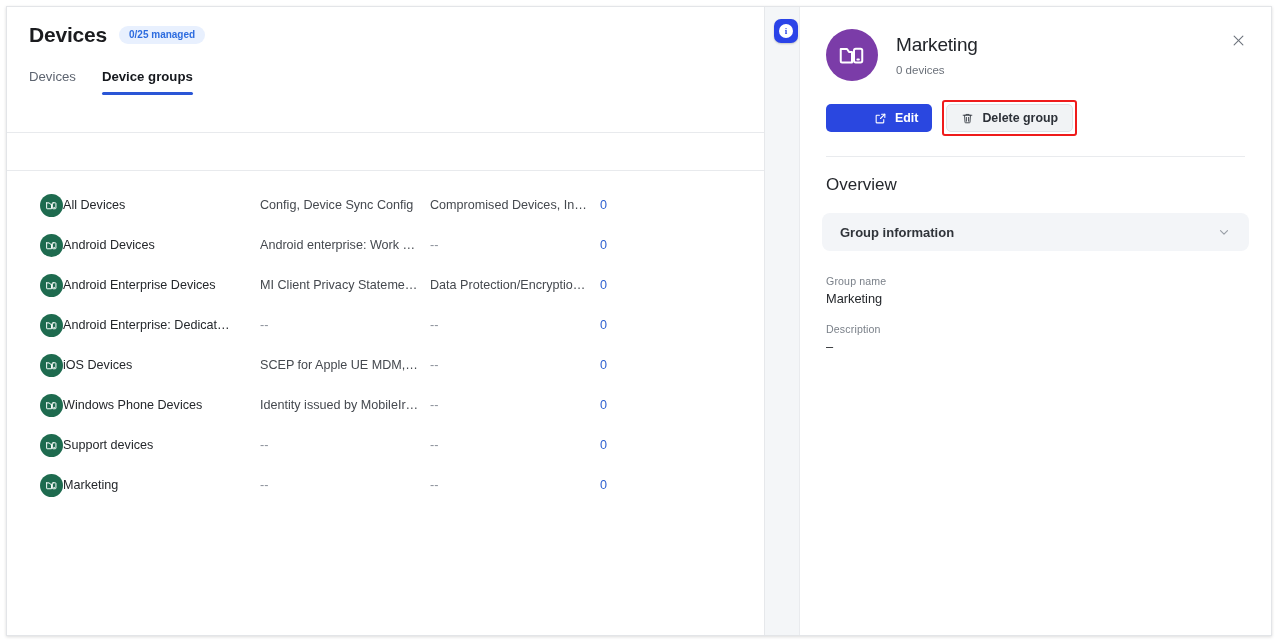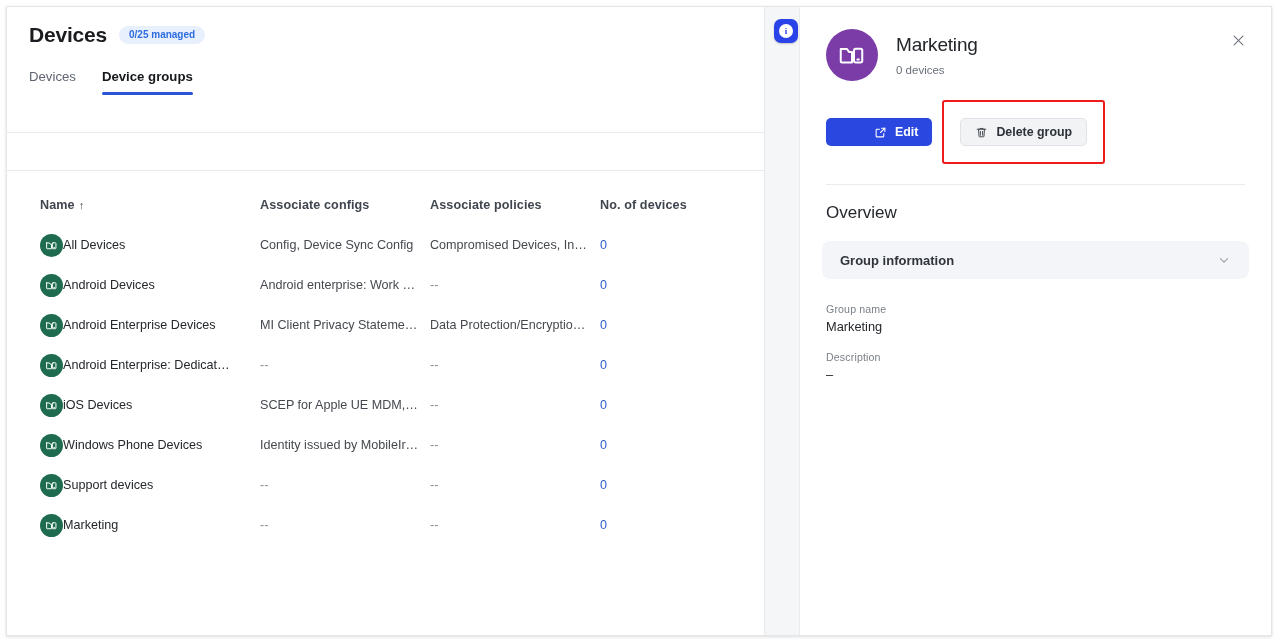--- a/index.html
+++ b/index.html
@@ -134,21 +134,21 @@
   .btn{
     display:flex;align-items:center;gap:8px;height:28px;padding:0 14px;
     border-radius:5px;font-size:12.4px;font-weight:600;cursor:pointer;
     box-sizing:border-box;
   }
   .btn-primary{background:#2a47e0;color:#fff;padding-left:48px;}
   .btn-ghost{
     background:#f1f3f5;color:#2d3138;border:1px solid #dfe2e6;
   }
   .hl-box{
-    border:2px solid #ef1b1b;border-radius:3px;padding:16px;display:inline-block;text-align:right;
+    border:2px solid #ef1b1b;border-radius:3px;padding:2px;display:inline-block;text-align:right;
   }
   .dr-rule{
     margin:20px 26px 0 26px;height:1px;background:#e9ebee;
   }
   .ov-title{
     margin:18px 26px 0 26px;font-size:17px;color:#24272c;font-weight:400;
   }
   .accordion{
     margin:18px 22px 0 22px;background:#f3f5f8;border-radius:8px;height:38px;
     display:flex;align-items:center;justify-content:space-between;
@@ -180,28 +180,20 @@
 
     <div class="tabs">
       <div class="tab">Devices</div>
       <div class="tab active">Device groups</div>
     </div>
     <div class="tabs-rule"></div>
     <div class="toolbar-strip"></div>
     <div class="toolbar-rule"></div>
 
     <div class="table">
-      <div class="thead">
-        <div class="th c-name">
-          <span>Name</span><span class="sortarrow">↑</span>
-        </div>
-        <div class="th c-cfg">Associate configs</div>
-        <div class="th c-pol">Associate policies</div>
-        <div class="th c-num">No. of devices</div>
-      </div>
       <div id="rows">
             <div class="trow">
               <div class="name-cell">
                 <span class="gicon">
                   <svg width="13" height="13" viewBox="0 0 24 24" fill="none" stroke="#ffffff" stroke-width="1.8" stroke-linecap="round" stroke-linejoin="round">
                     <path d="M3 7.2V17a1 1 0 0 0 1 1h8V9.5H9.6L8 7.2H3z"></path>
                     <rect x="13.6" y="7" width="6.6" height="11" rx="1.4"></rect>
                     <line x1="16.3" y1="15.6" x2="17.5" y2="15.6"></line>
                   </svg>
                 </span>

